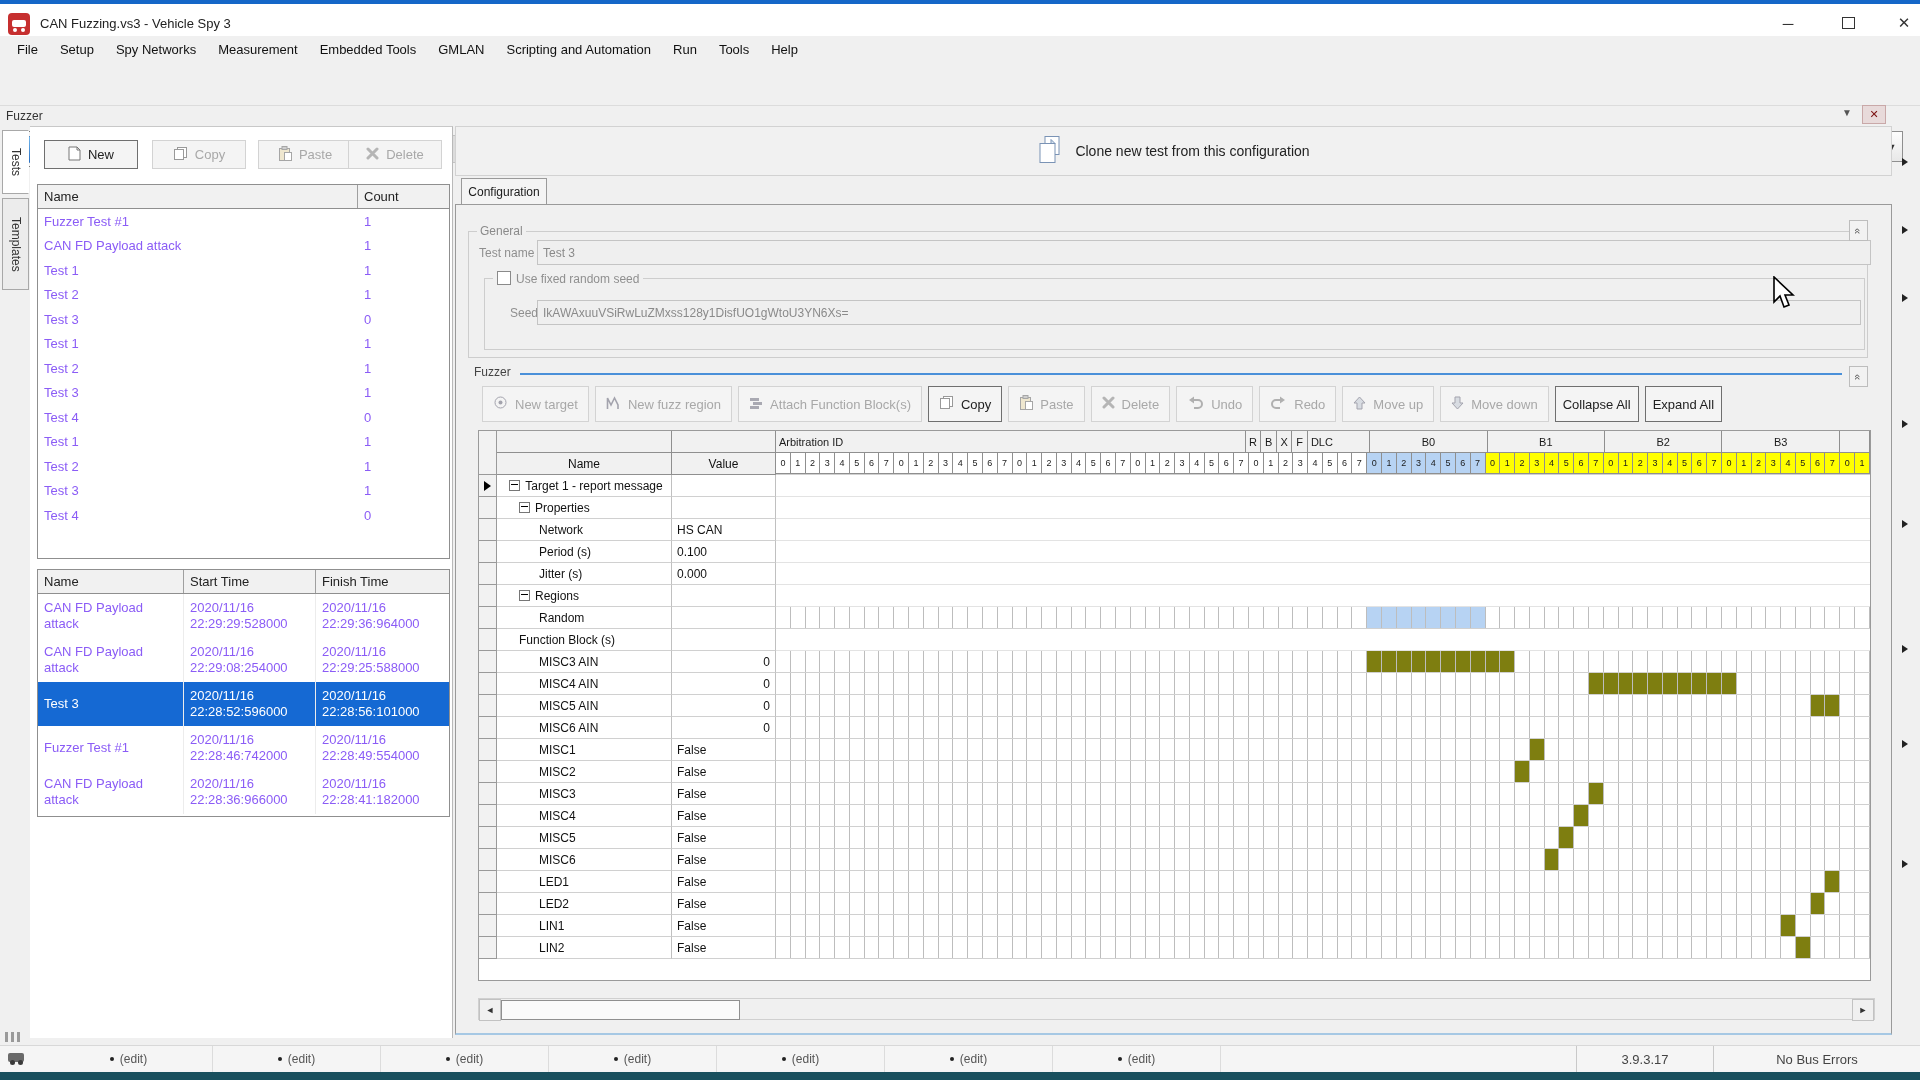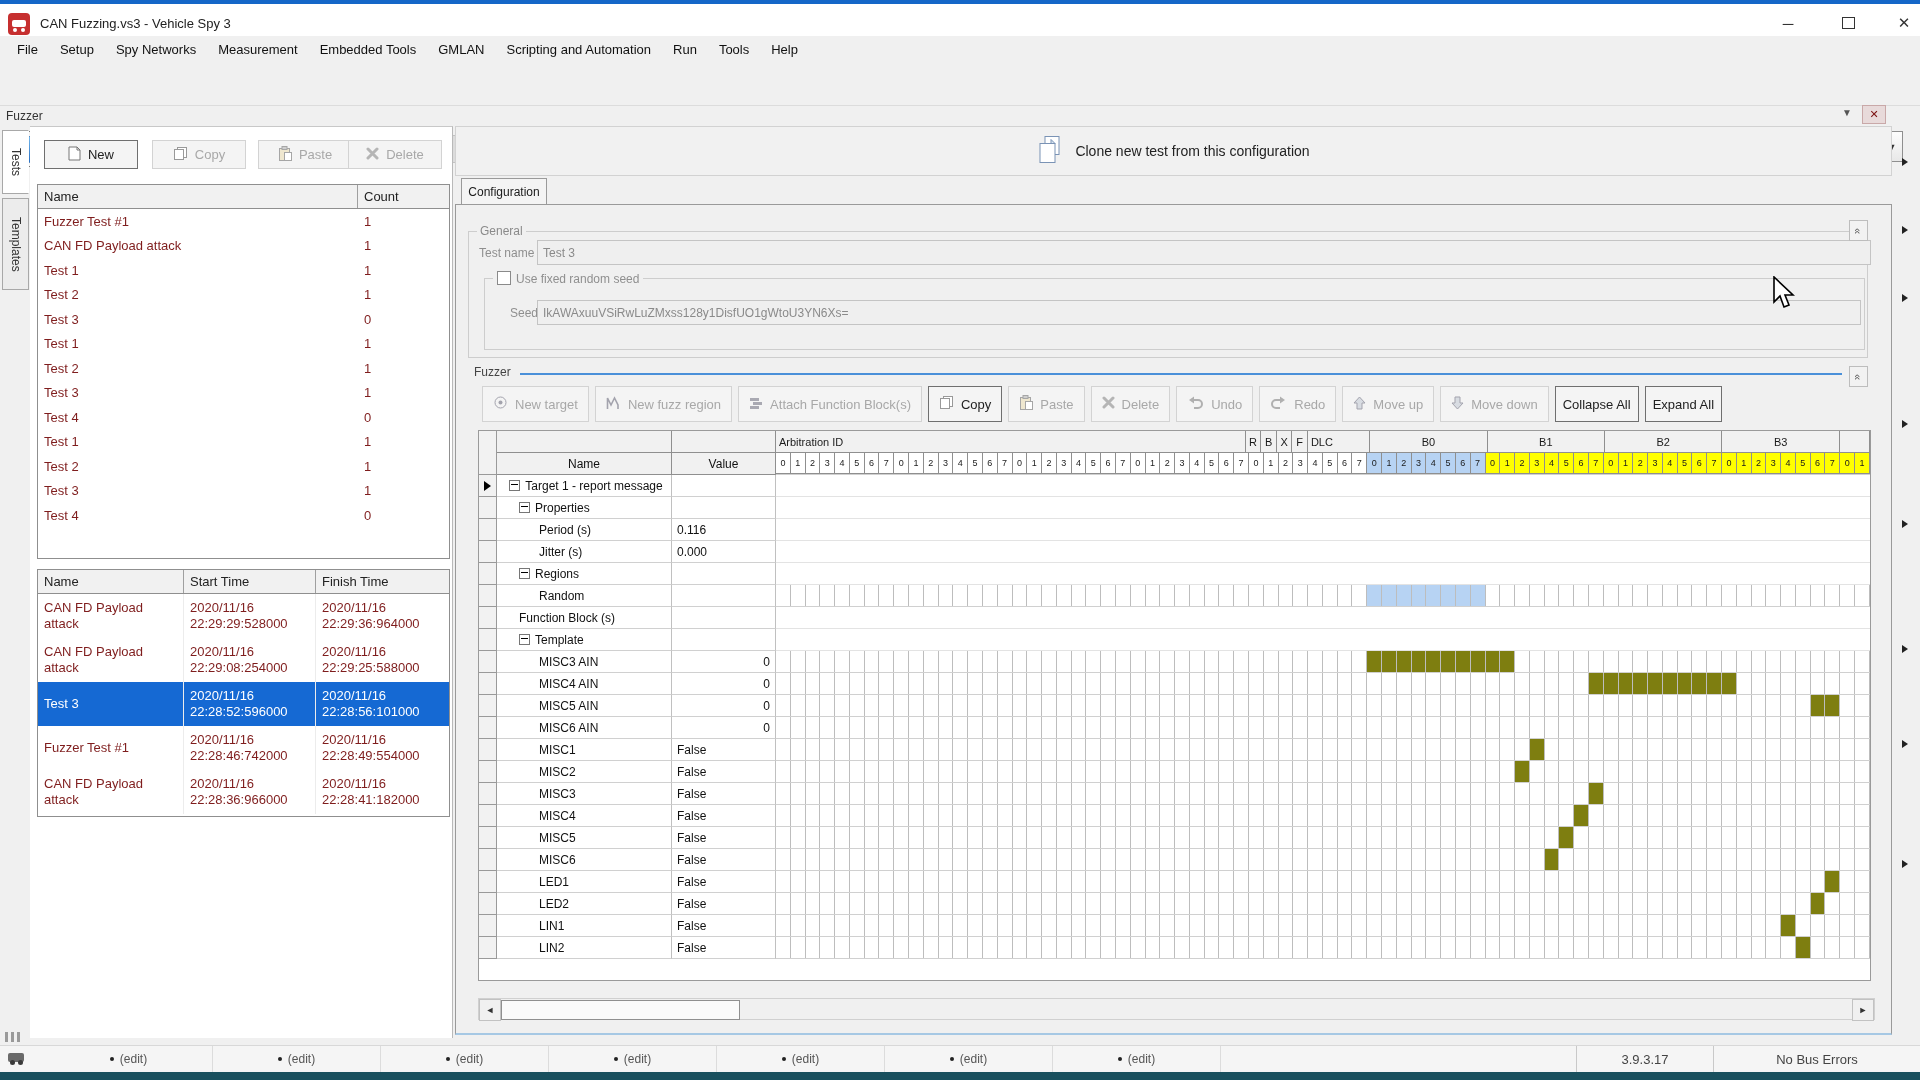--- a/index.html
+++ b/index.html
@@ -53,21 +53,21 @@
   .btn{display:flex;align-items:center;justify-content:center;gap:7px;background:#f4f4f4;font-size:13px;color:#222;
        border:1px solid #6f6f6f;}
   .btn.disabled{color:#a8a8a8;border:1px solid #d3d3d3;background:#f4f4f4;}
   .btn .blabel{white-space:nowrap;}
 
   .tbl{position:absolute;border:1px solid #8f8f8f;background:#fff;}
   .tbl-head{display:flex;background:#f1f1f1;border-bottom:1px solid #8f8f8f;}
   .tbl-head .hcell{padding:4px 6px;font-size:13px;color:#222;border-right:1px solid #9f9f9f;box-sizing:border-box;}
   .tbl-head .hcell:last-child{border-right:none;}
   .trow{display:flex;align-items:center;}
-  .trow .tcell{padding:0 6px;font-size:13px;color:#7f1d1d;box-sizing:border-box;overflow:hidden;}
+  .trow .tcell{padding:0 6px;font-size:13px;color:#8b5cf6;box-sizing:border-box;overflow:hidden;}
   .runs .trow{align-items:stretch;}
   .runs .tcell{display:flex;flex-direction:column;justify-content:center;line-height:16px;border-right:1px solid #ececec;}
   .runs .tcell:last-child{border-right:none;}
   .trow.selected{background:#1569d3;color:#fff;}
   .trow.selected .tcell{color:#fff;}
 
   
   .banner{left:455px;top:126px;width:1437px;height:50px;background:#f1f1f1;border:1px solid #d2d2d2;
           display:flex;align-items:center;justify-content:center;gap:12px;font-size:14px;color:#222;}
   .config-tab{left:461px;top:178px;width:86px;height:27px;background:#f4f4f4;border:1px solid #9a9a9a;border-bottom:none;
@@ -591,23 +591,31 @@
       <div class="namecell" style="padding-left: 22px;">
         <span class="expander"></span>
         <span>Properties</span>
       </div>
       <div class="valuecell"></div>
       <div class="bits plain"></div>
     </div>
     <div class="gridrow">
       <div class="selcell"></div>
       <div class="namecell" style="padding-left: 42px;">
+        <span>Network</span>
+      </div>
+      <div class="valuecell">HS CAN</div>
+      <div class="bits plain"></div>
+    </div>
+    <div class="gridrow">
+      <div class="selcell"></div>
+      <div class="namecell" style="padding-left: 42px;">
         <span>Period (s)</span>
       </div>
-      <div class="valuecell">0.116</div>
+      <div class="valuecell">0.100</div>
       <div class="bits plain"></div>
     </div>
     <div class="gridrow">
       <div class="selcell"></div>
       <div class="namecell" style="padding-left: 42px;">
         <span>Jitter (s)</span>
       </div>
       <div class="valuecell">0.000</div>
       <div class="bits plain"></div>
     </div>
@@ -700,29 +708,20 @@
         <div class="bitcell"></div>
         <div class="bitcell"></div>
         <div class="bitcell"></div>
         <div class="bitcell"></div>
       </div>
     </div>
     <div class="gridrow">
       <div class="selcell"></div>
       <div class="namecell" style="padding-left: 22px;">
         <span>Function Block (s)</span>
-      </div>
-      <div class="valuecell"></div>
-      <div class="bits plain"></div>
-    </div>
-    <div class="gridrow">
-      <div class="selcell"></div>
-      <div class="namecell" style="padding-left: 22px;">
-        <span class="expander"></span>
-        <span>Template</span>
       </div>
       <div class="valuecell"></div>
       <div class="bits plain"></div>
     </div>
     <div class="gridrow">
       <div class="selcell"></div>
       <div class="namecell" style="padding-left: 42px;">
         <span>MISC3 AIN</span>
       </div>
       <div class="valuecell right">0</div>

